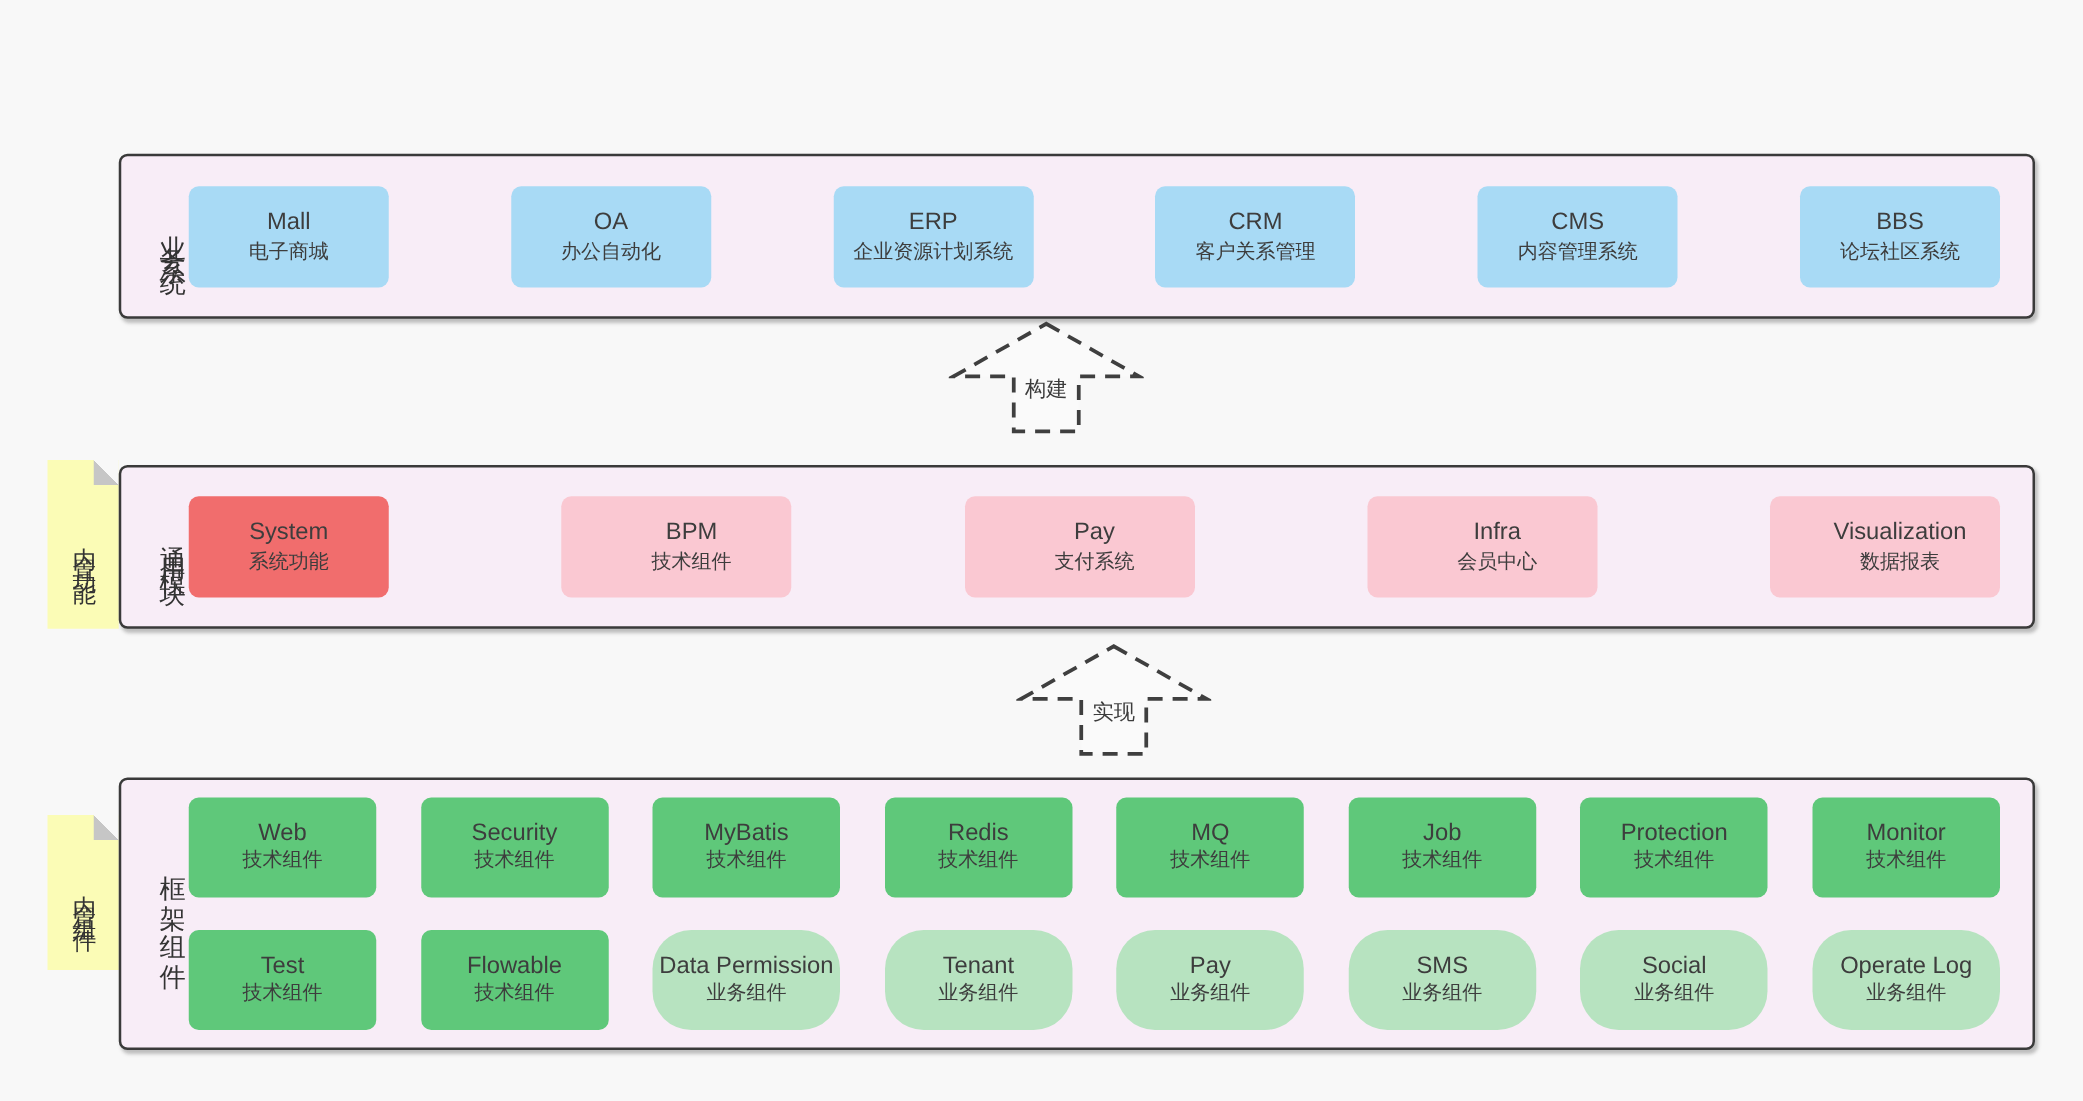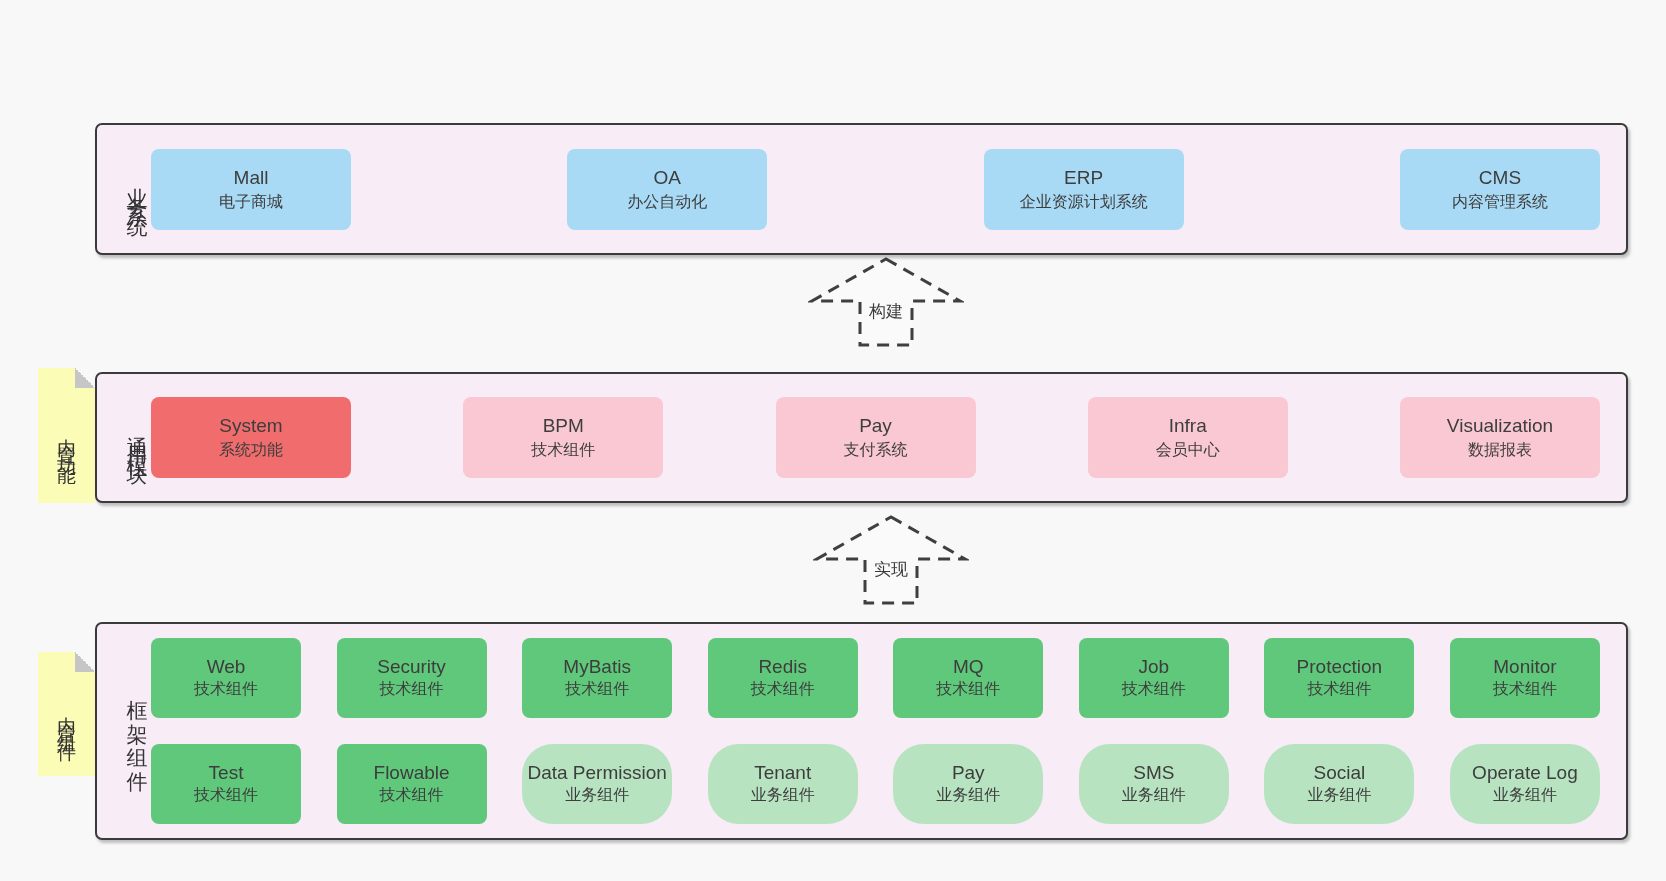--- a/index.html
+++ b/index.html
@@ -24,31 +24,31 @@
     flex:0 0 54px;text-align:center;
     writing-mode:vertical-rl;text-orientation:upright;
     font-size:21px;letter-spacing:9px;color:#333;margin:0 auto;
   }
   #band-framework .vlabel{letter-spacing:24px;}
   .boxes{flex:1;display:flex;justify-content:space-between;padding-right:26px;}
   .rows{flex:1;display:flex;flex-direction:column;gap:26px;padding-right:26px;}
   .row{display:flex;justify-content:space-between;}
   
   .box{
-    width:200px;height:81px;border-radius:8px;
+    width:160px;height:81px;border-radius:8px;
     display:flex;flex-direction:column;align-items:center;justify-content:center;
     text-align:center;color:#3d3d3d;
   }
   .box .en{font-size:19px;line-height:1.3;}
   .box .zh{font-size:16px;line-height:1.35;}
   .box.small{width:150px;height:80px;}
   .box.small .en{font-size:19px;line-height:1.15;}
   .blue{background:var(--blue,#a8daf5);}
   .red{background:var(--red,#f16d6d);}
-  .pink{background:var(--pink,#fac8d2);}
+  .pink{background:var(--pink,#fac8d2);padding-left:24px;}
   .gdark{background:var(--green-dark,#5fc87a);}
   .glight{background:var(--green-light,#b7e3c0);border-radius:31px;}
   
   .note{
     position:absolute;left:38px;width:57px;z-index:1;
     background:var(--note-yellow,#fbfcb6);
     display:flex;align-items:center;justify-content:center;
   }
   #note-modules{top:368px;height:135px;}
   #note-framework{top:652px;height:124px;}
@@ -65,21 +65,21 @@
   .arrow svg{display:block;}
   .arrow polygon{
     fill:#fafafa;stroke:#3f3f3f;stroke-width:3;
     stroke-dasharray:12 8;stroke-linejoin:miter;
   }
   .arrow .alabel{
     position:absolute;left:50%;top:44px;transform:translateX(-50%);
     font-size:17px;color:#3c3c3c;background:#fafafa;padding:0 2px;
     white-space:nowrap;
   }
-  #arrow-build{left:808px;top:256px;}
+  #arrow-build{left:759px;top:256px;}
   #arrow-implement{left:813px;top:514px;}
 </style>
 </head>
 <body>
 
 <div class="note" id="note-modules">
   <span class="fold"></span>
   <span class="ntext">内置功能</span>
 </div>
 
@@ -97,22 +97,30 @@
     </div>
     <div class="box blue">
       <div class="en">OA</div>
       <div class="zh">办公自动化</div>
     </div>
     <div class="box blue">
       <div class="en">ERP</div>
       <div class="zh">企业资源计划系统</div>
     </div>
     <div class="box blue">
+      <div class="en">CRM</div>
+      <div class="zh">客户关系管理</div>
+    </div>
+    <div class="box blue">
       <div class="en">CMS</div>
       <div class="zh">内容管理系统</div>
+    </div>
+    <div class="box blue">
+      <div class="en">BBS</div>
+      <div class="zh">论坛社区系统</div>
     </div>
   </div>
 </section>
 
 <div class="arrow" id="arrow-build">
   <svg width="156" height="92" viewBox="0 0 156 92">
     <polygon points="78,3 152,45 104,45 104,89 52,89 52,45 4,45"></polygon>
   </svg>
   <span class="alabel">构建</span>
 </div>

